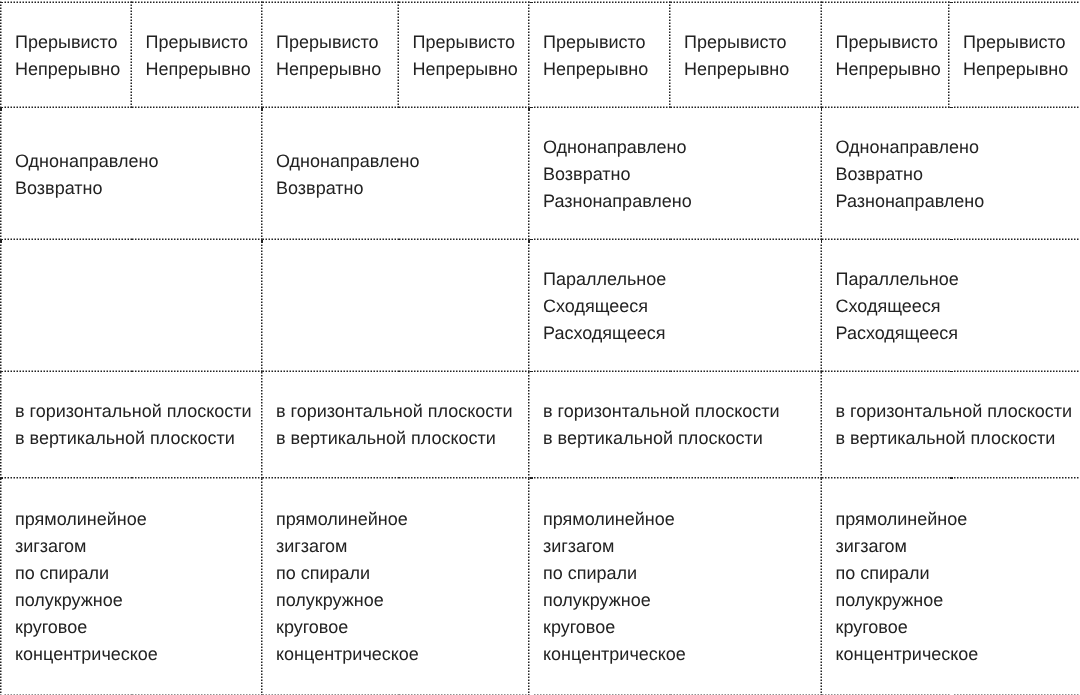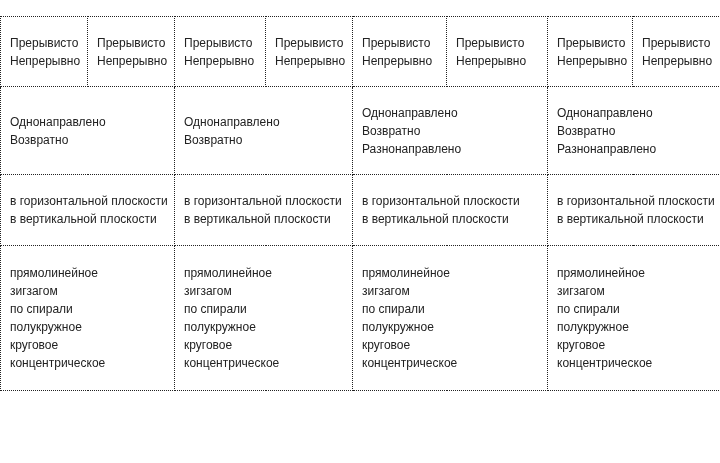--- a/index.html
+++ b/index.html
@@ -1,17 +1,17 @@
 <!DOCTYPE html>
 <html><head>
 <meta charset="utf-8">
 <style>
   html, body { margin: 0; padding: 0; background: #ffffff; }
   body { width: 720px; height: 463px; overflow: hidden; font-family: "Liberation Sans", sans-serif; font-size: 12px; color: #222222; }
-  table { border-collapse: collapse; position: absolute; left: 0; top: 16px; width: 720px; table-layout: fixed; }
+  table { border-collapse: collapse; position: absolute; left: 0; top: 1px; width: 720px; table-layout: fixed; }
   td { border: 1px dotted #222222; vertical-align: middle; padding: 0 0 0 9px; line-height: 18px; }
   .r1 td { height: 69px; }
   .r2 td { height: 87px; }
   .r3 td { height: 87px; }
   .r4 td { height: 70px; margin-left: 34px; }
   .r5 td { height: 144px; }
   .line { display: block; white-space: nowrap; }
 </style>
 </head>
 <body>
@@ -75,20 +75,34 @@
           <span class="line">Однонаправлено</span>
           <span class="line">Возвратно</span>
           <span class="line">Разнонаправлено</span>
         </td>
     <td colspan="2">
           <span class="line">Однонаправлено</span>
           <span class="line">Возвратно</span>
           <span class="line">Разнонаправлено</span>
         </td>
   </tr>
+  <tr class="r3">
+    <td colspan="2"></td>
+    <td colspan="2"></td>
+    <td colspan="2">
+          <span class="line">Параллельное</span>
+          <span class="line">Сходящееся</span>
+          <span class="line">Расходящееся</span>
+        </td>
+    <td colspan="2">
+          <span class="line">Параллельное</span>
+          <span class="line">Сходящееся</span>
+          <span class="line">Расходящееся</span>
+        </td>
+  </tr>
   <tr class="r4">
     <td colspan="2">
           <span class="line">в горизонтальной плоскости</span>
           <span class="line">в вертикальной плоскости</span>
         </td>
     <td colspan="2">
           <span class="line">в горизонтальной плоскости</span>
           <span class="line">в вертикальной плоскости</span>
         </td>
     <td colspan="2">

